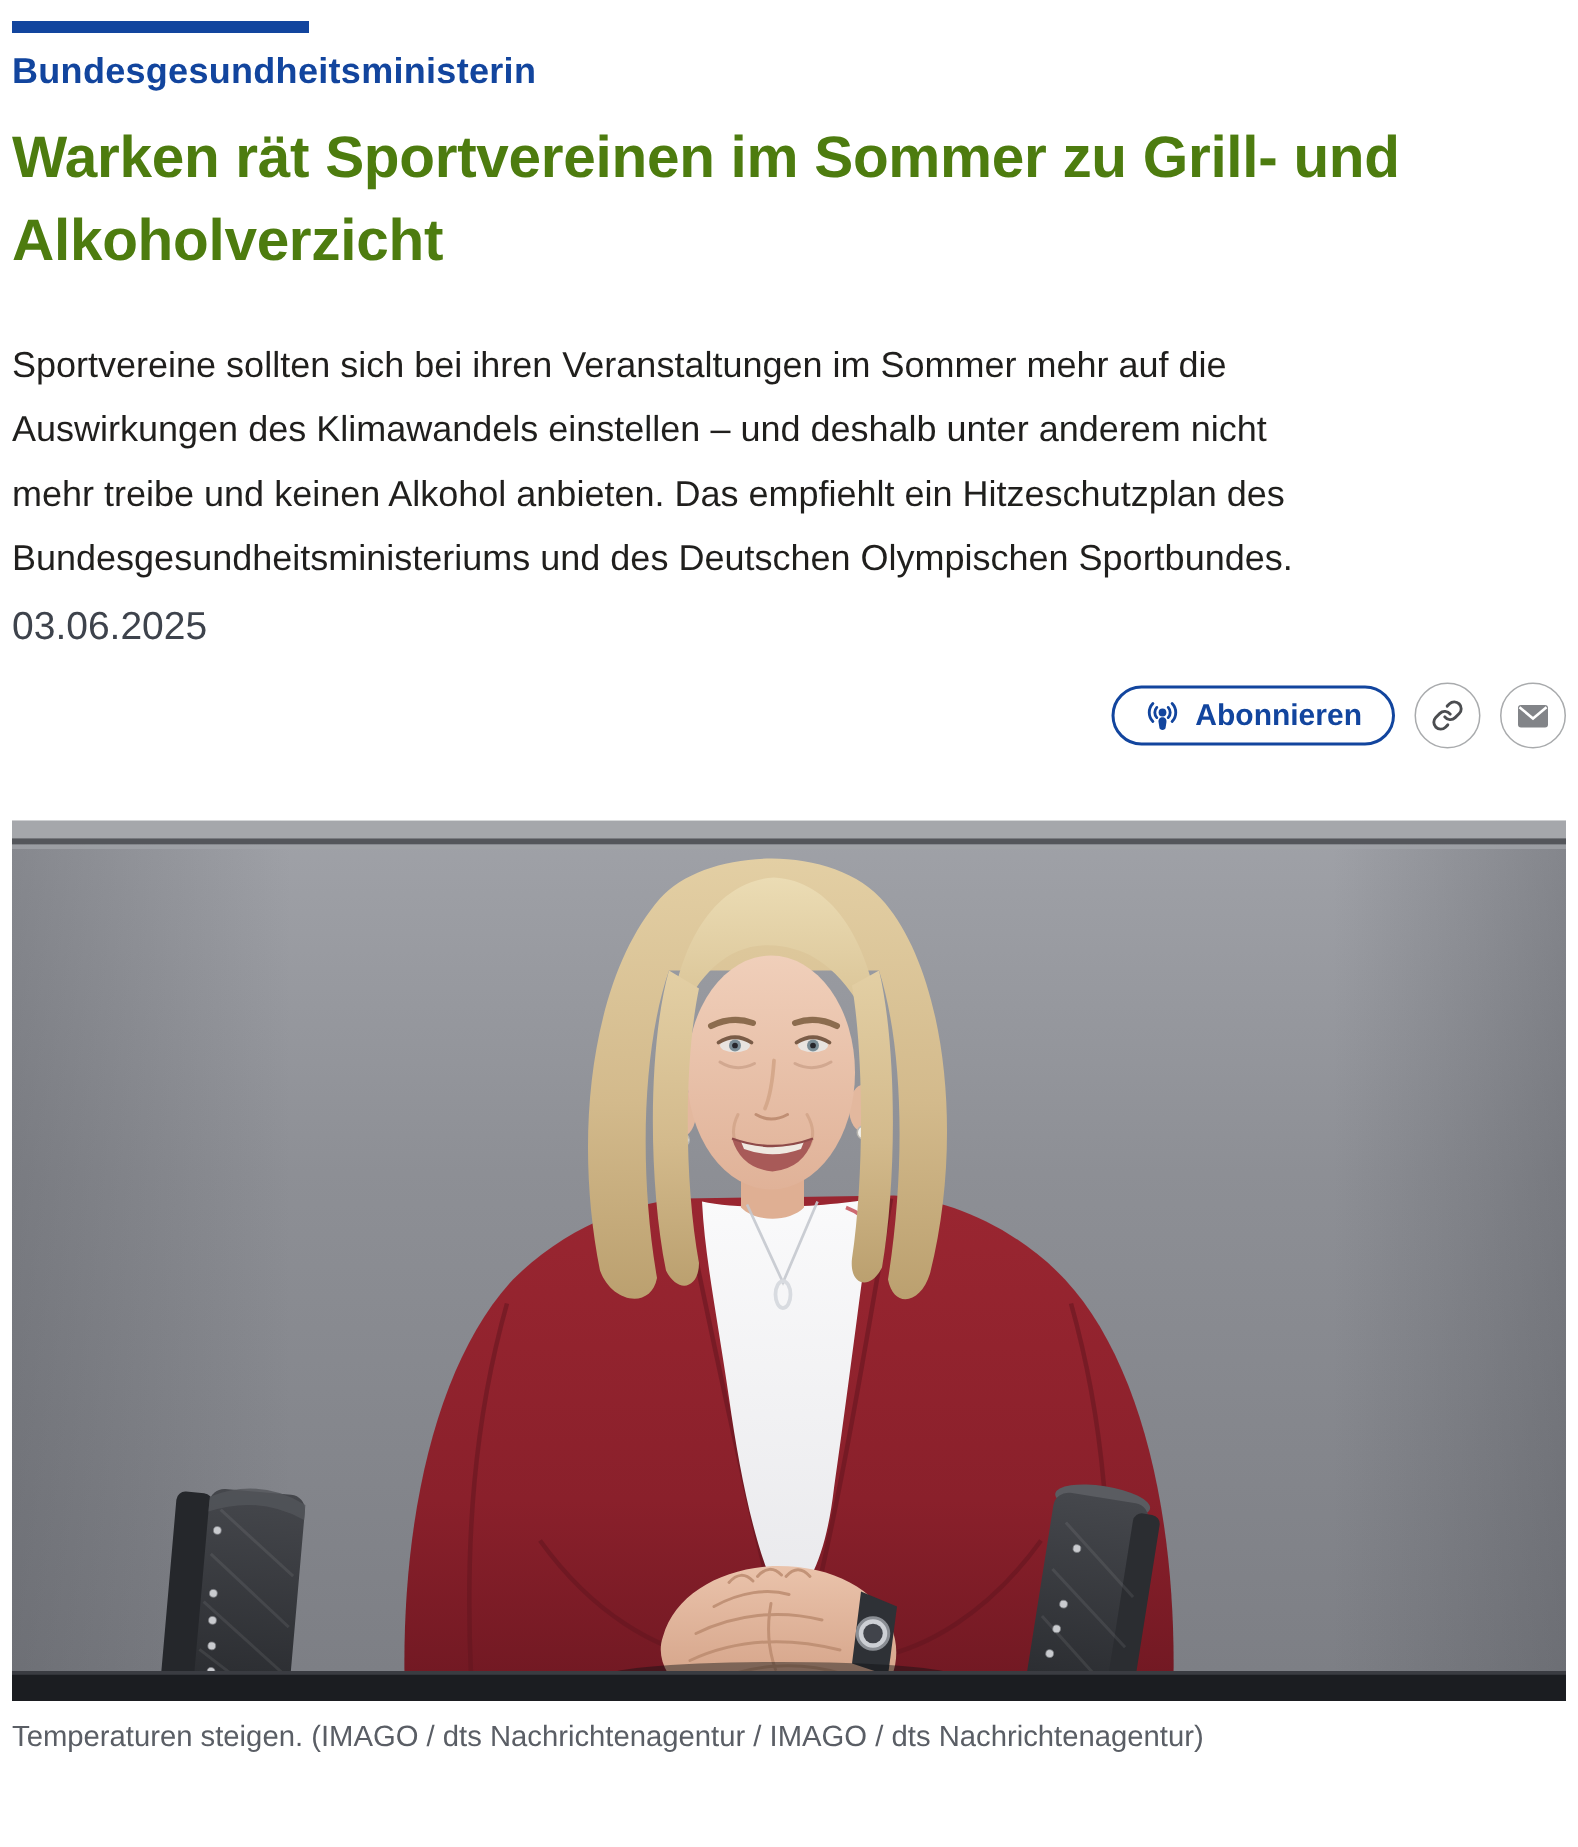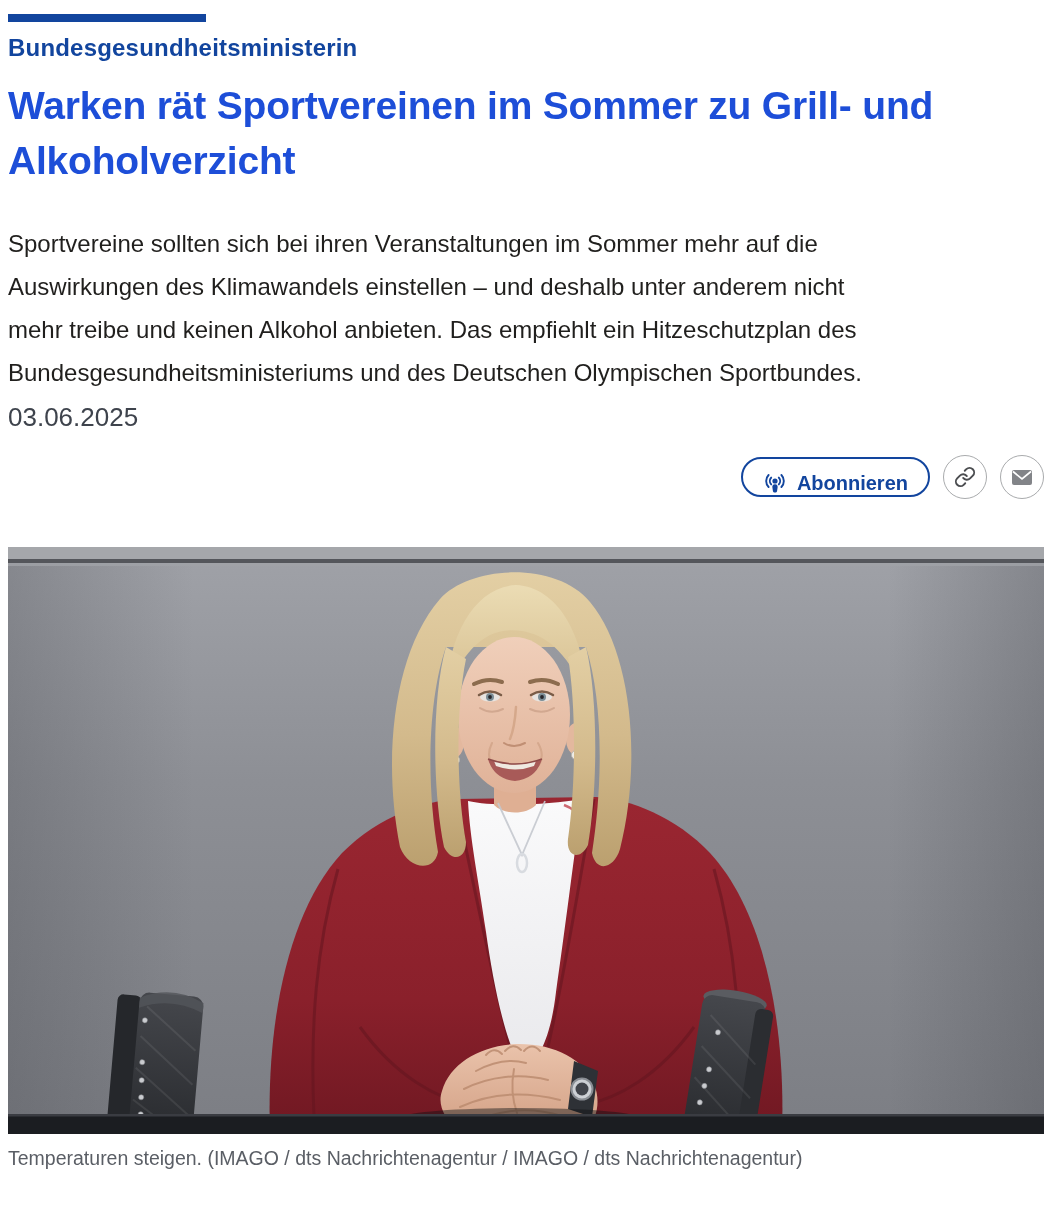--- a/index.html
+++ b/index.html
@@ -10,30 +10,30 @@
     -webkit-font-smoothing:antialiased;
   }
   .page{padding:14px 8px 0 8px;}
   .topbar{width:198px;height:8px;background:var(--accent-blue,#12459E);}
   .kicker{
     margin-top:12px;font-size:24px;font-weight:700;
     color:var(--accent-blue,#12459E);letter-spacing:.2px;
   }
   h1.headline{
     margin:16px 0 0 0;font-size:39px;line-height:55px;font-weight:700;
-    color:#1d4ed8;letter-spacing:-.2px;
+    color:#4d7c0f;letter-spacing:-.2px;
   }
   .lead{margin-top:34px;font-size:24px;line-height:43px;color:#201f1d;}
   .date{margin-top:8px;font-size:26px;color:#3e434c;}
   .actions{
     margin-top:22px;display:flex;justify-content:flex-end;align-items:center;
     gap:13px;height:44px;
   }
   .btn-subscribe{
-    display:flex;align-items:flex-end;gap:10px;height:40px;padding:0 20px;
+    display:flex;align-items:center;gap:10px;height:40px;padding:0 20px;
     border:2px solid var(--accent-blue,#12459E);border-radius:21px;background:#fff;
     color:var(--accent-blue,#12459E);font-size:20px;font-weight:700;
     font-family:inherit;cursor:pointer;
   }
   .btn-circle{
     width:44px;height:44px;border-radius:50%;border:1px solid #a9abad;background:#fff;
     display:flex;align-items:center;justify-content:center;cursor:pointer;padding:0;
   }
   figure.photo-figure{margin:48px 0 0 0;}
   .photo svg{display:block;width:1036px;height:587px;}

